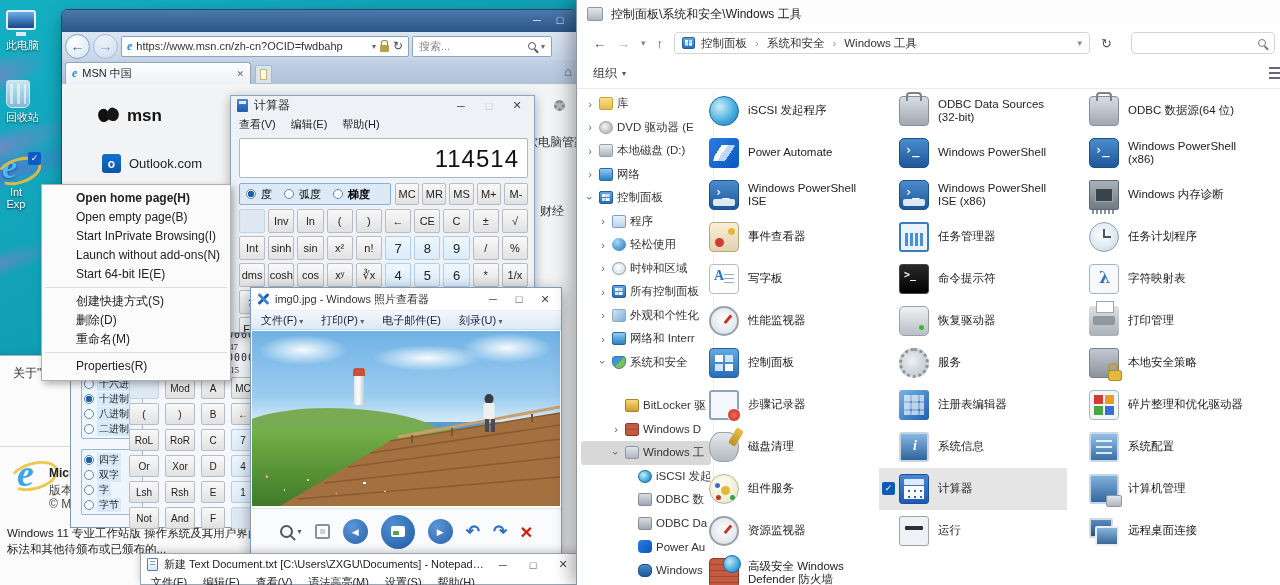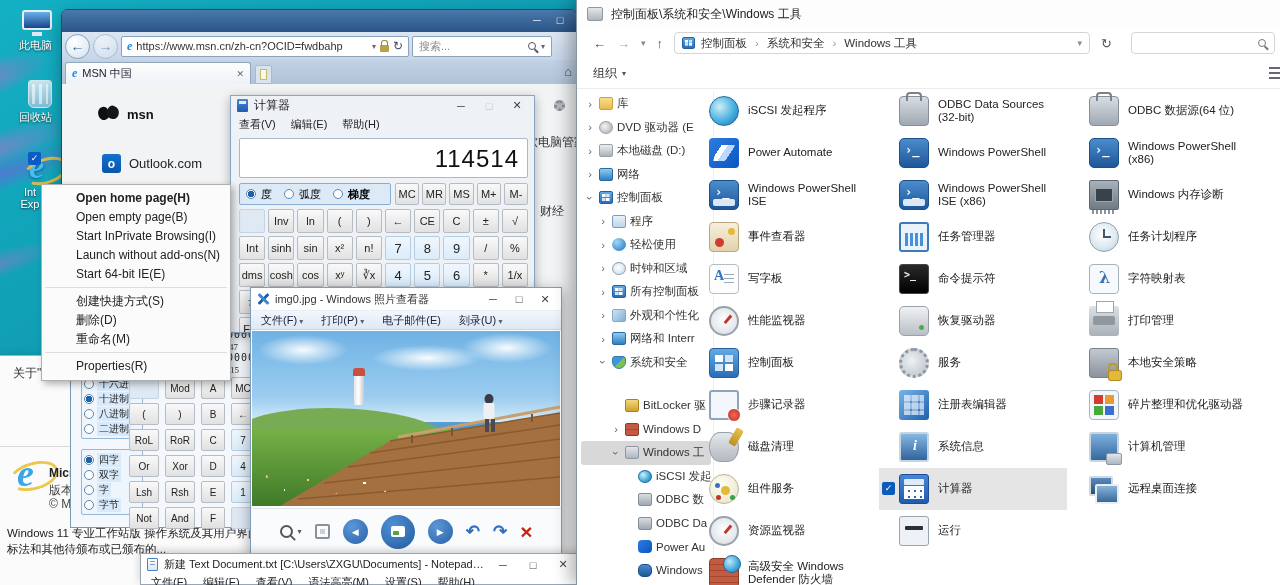--- a/index.html
+++ b/index.html
@@ -5,21 +5,21 @@
 *{margin:0;padding:0;box-sizing:border-box}
 body{font-family:"Liberation Sans",sans-serif;background:#000}
 .stage{position:relative;width:1280px;height:585px;overflow:hidden;background:linear-gradient(150deg,#14b0c4,#0e93ab 45%,#17a6bd)}
 .stage::before{content:"";position:absolute;left:-60px;top:-10px;width:260px;height:460px;pointer-events:none;
 background:radial-gradient(ellipse 130px 30px at 70px 70px,rgba(250,80,200,.55),transparent 70%),
 radial-gradient(ellipse 150px 26px at 60px 140px,rgba(240,90,210,.5),transparent 70%),
 radial-gradient(ellipse 130px 24px at 80px 165px,rgba(150,70,230,.45),transparent 70%),
 radial-gradient(ellipse 100px 20px at 40px 250px,rgba(240,90,210,.35),transparent 70%);
 transform:rotate(-18deg)}
 
-.dicon{position:absolute;width:46px;display:flex;flex-direction:column;align-items:flex-end;gap:3px;z-index:1}
+.dicon{position:absolute;width:46px;display:flex;flex-direction:column;align-items:flex-start;gap:3px;z-index:1}
 .dklabel{color:#fff;font-size:11px;text-shadow:0 1px 2px rgba(0,0,0,.75);text-align:center;line-height:1.1}
 .dk-thispc{width:30px;height:20px;background:linear-gradient(#6ab0e8,#17468a);border:2px solid #e6edf4;border-radius:3px;position:relative}
 .dk-thispc::after{content:"";position:absolute;left:8px;bottom:-8px;width:10px;height:4px;background:#dfe8f0}
 .dk-bin{width:24px;height:28px;background:linear-gradient(rgba(226,240,248,.85),rgba(150,190,215,.85));border:1px solid #d5e5f0;border-radius:3px 3px 6px 6px;position:relative;overflow:hidden}
 .dk-bin::after{content:"";position:absolute;inset:3px;background:repeating-linear-gradient(90deg,rgba(255,255,255,.55) 0 3px,transparent 3px 7px)}
 .dk-e{font:bold italic 34px "Liberation Serif",serif;color:#46bdf2;text-shadow:0 1px 3px rgba(0,40,90,.6);line-height:.9;position:relative}
 .dk-e::after{content:"";position:absolute;left:-6px;top:6px;width:40px;height:20px;border:3px solid rgba(235,190,60,.9);border-radius:50%;border-left-color:transparent;transform:rotate(-18deg)}
 .dk-check{position:absolute;left:26px;top:0;width:13px;height:13px;background:#0a5bc4;border-radius:2px;color:#fff;font-size:9px;line-height:13px;text-align:center}
 
 .wc{display:inline-block;text-align:center;color:#444;font-size:11px}
@@ -45,21 +45,21 @@
 .tab{width:186px;height:22px;background:linear-gradient(#fdfefe,#edf2f7);border:1px solid #93a7bd;border-bottom:none;border-radius:3px 3px 0 0;display:flex;align-items:center;gap:5px;padding:0 6px;font-size:11px;color:#223}
 .tab .x{margin-left:auto;color:#668;font-size:9px}
 .newtab{width:17px;height:19px;margin-left:4px;background:#d9e4ef;border:1px solid #a8bacd;border-radius:2px 2px 0 0;position:relative}
 .newtab::after{content:"";position:absolute;inset:3px 4px;background:#fdf8e2;border:1px solid #c8b870}
 .b-home{position:absolute;top:54px;right:4px;color:#456;font-size:13px}
 .b-content{position:absolute;top:74px;left:0;right:0;bottom:0;background:#f2f3f5;overflow:hidden}
 .msnlogo{position:absolute;left:36px;top:22px;display:flex;align-items:center;gap:7px}
 .bfly{width:22px;height:16px;position:relative}
 .bfly::before{content:"";position:absolute;left:0;top:1px;width:11px;height:13px;background:#101010;border-radius:60% 40% 50% 50%;transform:rotate(-22deg)}
 .bfly::after{content:"";position:absolute;left:9px;top:0;width:12px;height:13px;background:#161616;border-radius:40% 60% 50% 50%;transform:rotate(18deg)}
-.msntext{font-size:13px;font-weight:bold;color:#111}
+.msntext{font-size:17px;font-weight:bold;color:#111}
 .olkrow{position:absolute;left:40px;top:70px;display:flex;align-items:center;gap:8px}
 .olk{width:19px;height:19px;background:linear-gradient(#1272cf,#0a55a8);border-radius:3px;color:#fff;font:bold 12px "Liberation Sans",sans-serif;display:flex;align-items:center;justify-content:center}
 .olklabel{font-size:13px;color:#222}
 .frag{position:absolute;font-size:12px;color:#333;white-space:nowrap}
 .gearc{position:absolute;width:11px;height:11px;border:3px dotted #868c94;border-radius:50%;background:#b4b9bf}
 
 .about{position:absolute;left:-8px;top:355px;width:424px;height:232px;background:#fbfbfb;border:1px solid #9db0c8;box-shadow:0 3px 10px rgba(0,0,0,.25);z-index:20;font-size:12px;color:#333}
 .ab-title{position:absolute;left:20px;top:9px;color:#333}
 .ab-sep{position:absolute;left:0;top:90px;width:100%;border-top:1px solid #d9d9d9}
 .ab-e{position:absolute;left:24px;top:98px;font:bold italic 38px "Liberation Serif",serif;color:#3aa5e8;line-height:1}
@@ -886,20 +886,25 @@
           <span class="gi ic-security"></span>
           <span class="glabel">本地安全策略</span>
         </div>
         <div class="gitem">
 
           <span class="gi ic-defrag"></span>
           <span class="glabel">碎片整理和优化驱动器</span>
         </div>
         <div class="gitem">
 
+          <span class="gi ic-sysconfig"></span>
+          <span class="glabel">系统配置</span>
+        </div>
+        <div class="gitem">
+
           <span class="gi ic-compmgmt"></span>
           <span class="glabel">计算机管理</span>
         </div>
         <div class="gitem">
 
           <span class="gi ic-rdp"></span>
           <span class="glabel">远程桌面连接</span>
         </div>
       </div>
   </div>

